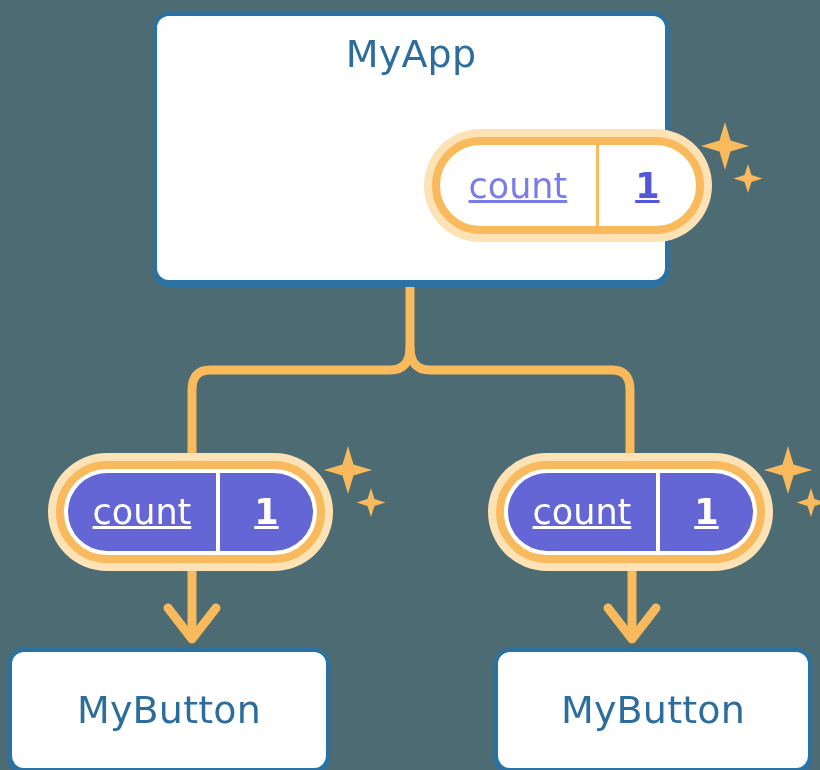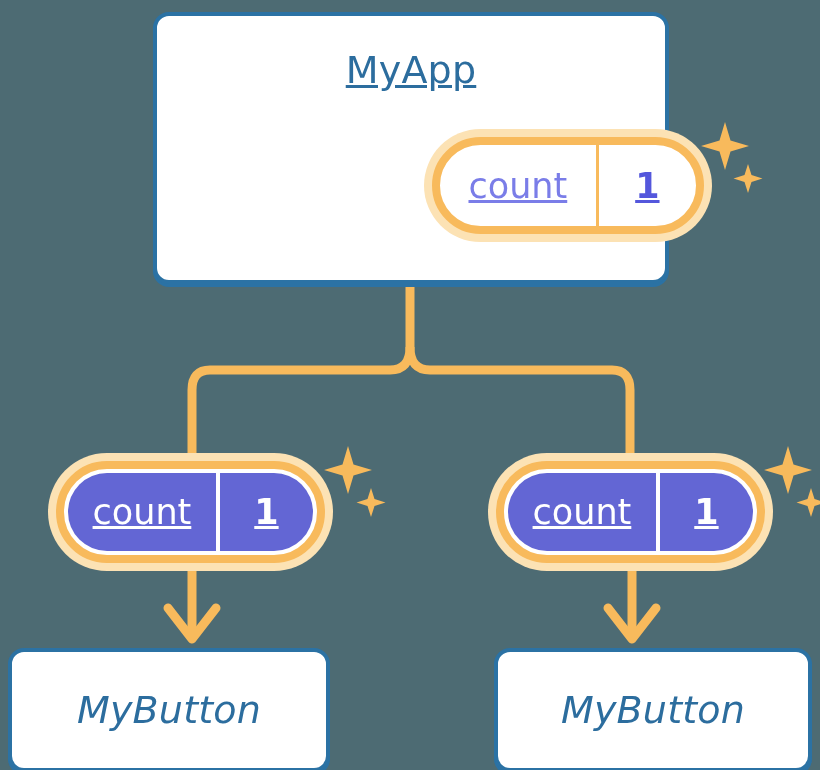--- a/index.html
+++ b/index.html
@@ -51,34 +51,32 @@
   }
 
   
   #card-myapp {
     left: 153px;
     top: 12px;
     width: 516px;
     height: 272px;
   }
   #card-myapp .card-title {
-    margin-top: 32px;
-    text-decoration: underline;
+    margin-top: 16px;
   }
 
   
   .card-leaf {
     height: 124px;
   }
   .card-leaf .card-title {
     position: absolute;
     left: 0; right: 0;
     top: 50%;
     transform: translateY(-50%);
-    font-style: italic;
   }
   #card-mybutton-left {
     left: 8px;
     top: 648px;
     width: 322px;
   }
   #card-mybutton-right {
     left: 494px;
     top: 648px;
     width: 318px;

